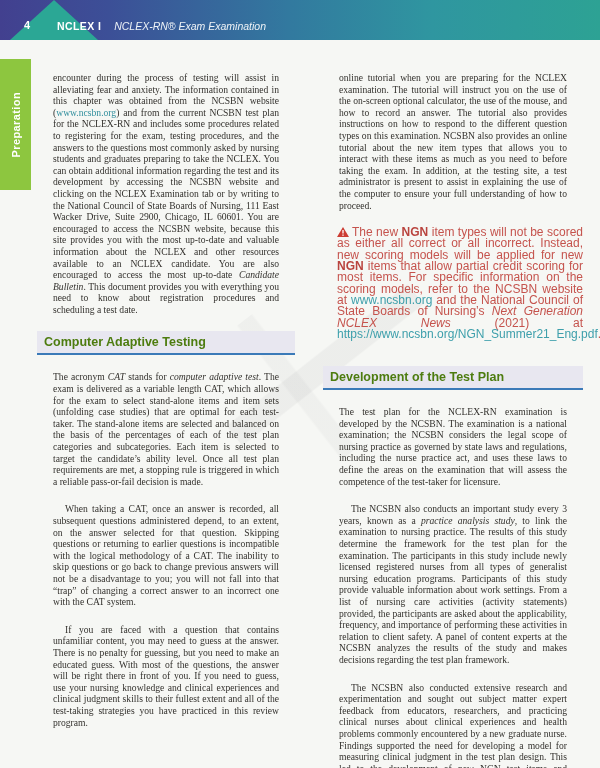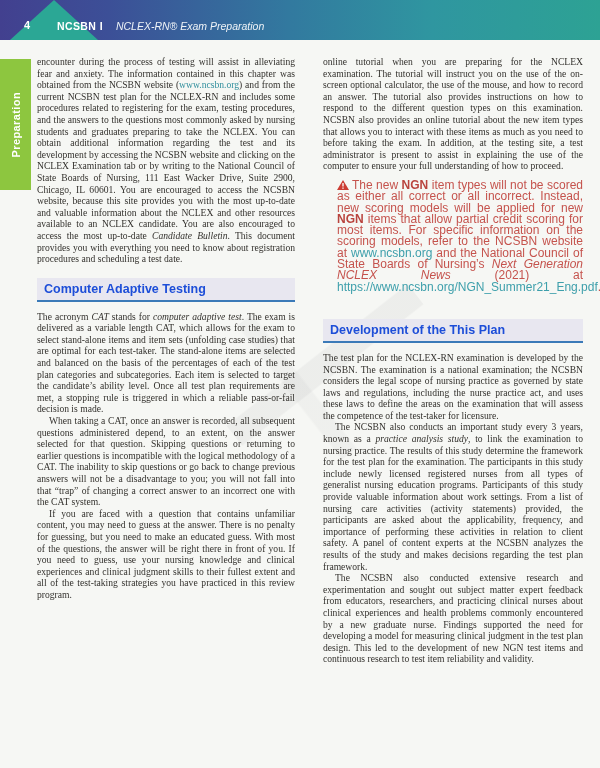--- a/index.html
+++ b/index.html
@@ -40,32 +40,32 @@
     font-weight:bold;font-size:11px;letter-spacing:.4px;
   }
   
   .col{
     position:absolute;top:56px;
     font-size:9.6px;line-height:11.6px;color:#33312d;
     text-align:justify;
   }
   .col-left{left:37px;width:258px;}
   .col-right{left:323px;width:260px;}
-  .para{margin:0;}
+  .para{margin:16px;}
   .para.indent{text-indent:12px;}
   .run-i{font-style:italic;}
   .run-b{font-weight:bold;}
   .run-l{color:#318f9d;}
   
   .section-heading{
     margin:13px 0 9px 0;
     background:#e8e7f0;border-bottom:2px solid #3b7ab8;
     padding:4px 6px 3px 7px;
     font-family:"Liberation Sans",sans-serif;font-weight:bold;
-    font-size:12.5px;color:#1d4ed8;line-height:15px;
+    font-size:12.5px;color:#4d7c0f;line-height:15px;
     text-align:left;
   }
   
   .ngn-note{
     margin:8px 0 26px 14px;
     font-family:"Liberation Sans",sans-serif;
     font-size:12px;line-height:11.3px;color:#c5534d;
     text-align:justify;
   }
   .ngn-note .run-l{color:#3d9fab;}
@@ -84,22 +84,22 @@
 </style>
 </head>
 <body>
 
 <div>
 
   <div class="header-bar">
     <div class="header-triangle"></div>
     <span class="page-number">4</span>
     <span class="header-text">
-      <span class="unit-label">NCSBN I</span>
-      <span class="unit-title">NCLEX-RN® Exam Preparation</span>
+      <span class="unit-label">NCLEX I</span>
+      <span class="unit-title">NCLEX-RN® Exam Examination</span>
     </span>
   </div>
 
   <div class="prep-tab">
     <span>Preparation</span>
   </div>
 
   <div class="watermark"></div>
 
   <div class="col col-left">
@@ -123,21 +123,21 @@
 
     <div class="ngn-note">
       <svg class="warning-icon" viewBox="0 0 24 20" aria-hidden="true">
         <polygon points="12,0 24,20 0,20" fill="#cc3d33"></polygon>
         <rect x="10.7" y="6" width="2.6" height="7" fill="#ffffff"></rect>
         <rect x="10.7" y="15" width="2.6" height="2.6" fill="#ffffff"></rect>
       </svg><span><span>The new </span><span class="run-b">NGN</span><span> item types will not be scored as either all correct or all incorrect. Instead, new scoring models will be applied for new </span><span class="run-b">NGN</span><span> items that allow partial credit scoring for most items. For specific information on the scoring models, refer to the NCSBN website at </span><span class="run-l">www.ncsbn.org</span><span> and the National Council of State Boards of Nursing’s </span><span class="run-i">Next Generation NCLEX News</span><span> (2021) at </span><span class="run-l">https://www.ncsbn.org/NGN_Summer21_Eng.pdf</span><span>.</span></span>
     </div>
 
     <div class="section-heading">
-      <span>Development of the This Plan</span>
+      <span>Development of the Test Plan</span>
     </div>
     <div>
         <p class="para"><span>The test plan for the NCLEX-RN examination is developed by the NCSBN. The examination is a national examination; the NCSBN considers the legal scope of nursing practice as governed by state laws and regulations, including the nurse practice act, and uses these laws to define the areas on the examination that will assess the competence of the test-taker for licensure.</span></p>
         <p class="para indent"><span>The NCSBN also conducts an important study every 3 years, known as a </span><span class="run-i">practice analysis study</span><span>, to link the examination to nursing practice. The results of this study determine the framework for the test plan for the examination. The participants in this study include newly licensed registered nurses from all types of generalist nursing education programs. Participants of this study provide valuable information about work settings. From a list of nursing care activities (activity statements) provided, the participants are asked about the applicability, frequency, and importance of performing these activities in relation to client safety. A panel of content experts at the NCSBN analyzes the results of the study and makes decisions regarding the test plan framework.</span></p>
         <p class="para indent"><span>The NCSBN also conducted extensive research and experimentation and sought out subject matter expert feedback from educators, researchers, and practicing clinical nurses about clinical experiences and health problems commonly encountered by a new graduate nurse. Findings supported the need for developing a model for measuring clinical judgment in the test plan design. This led to the development of new NGN test items and continuous research to test item reliability and validity.</span></p>
       </div>
   </div>
 
 </div>
 

